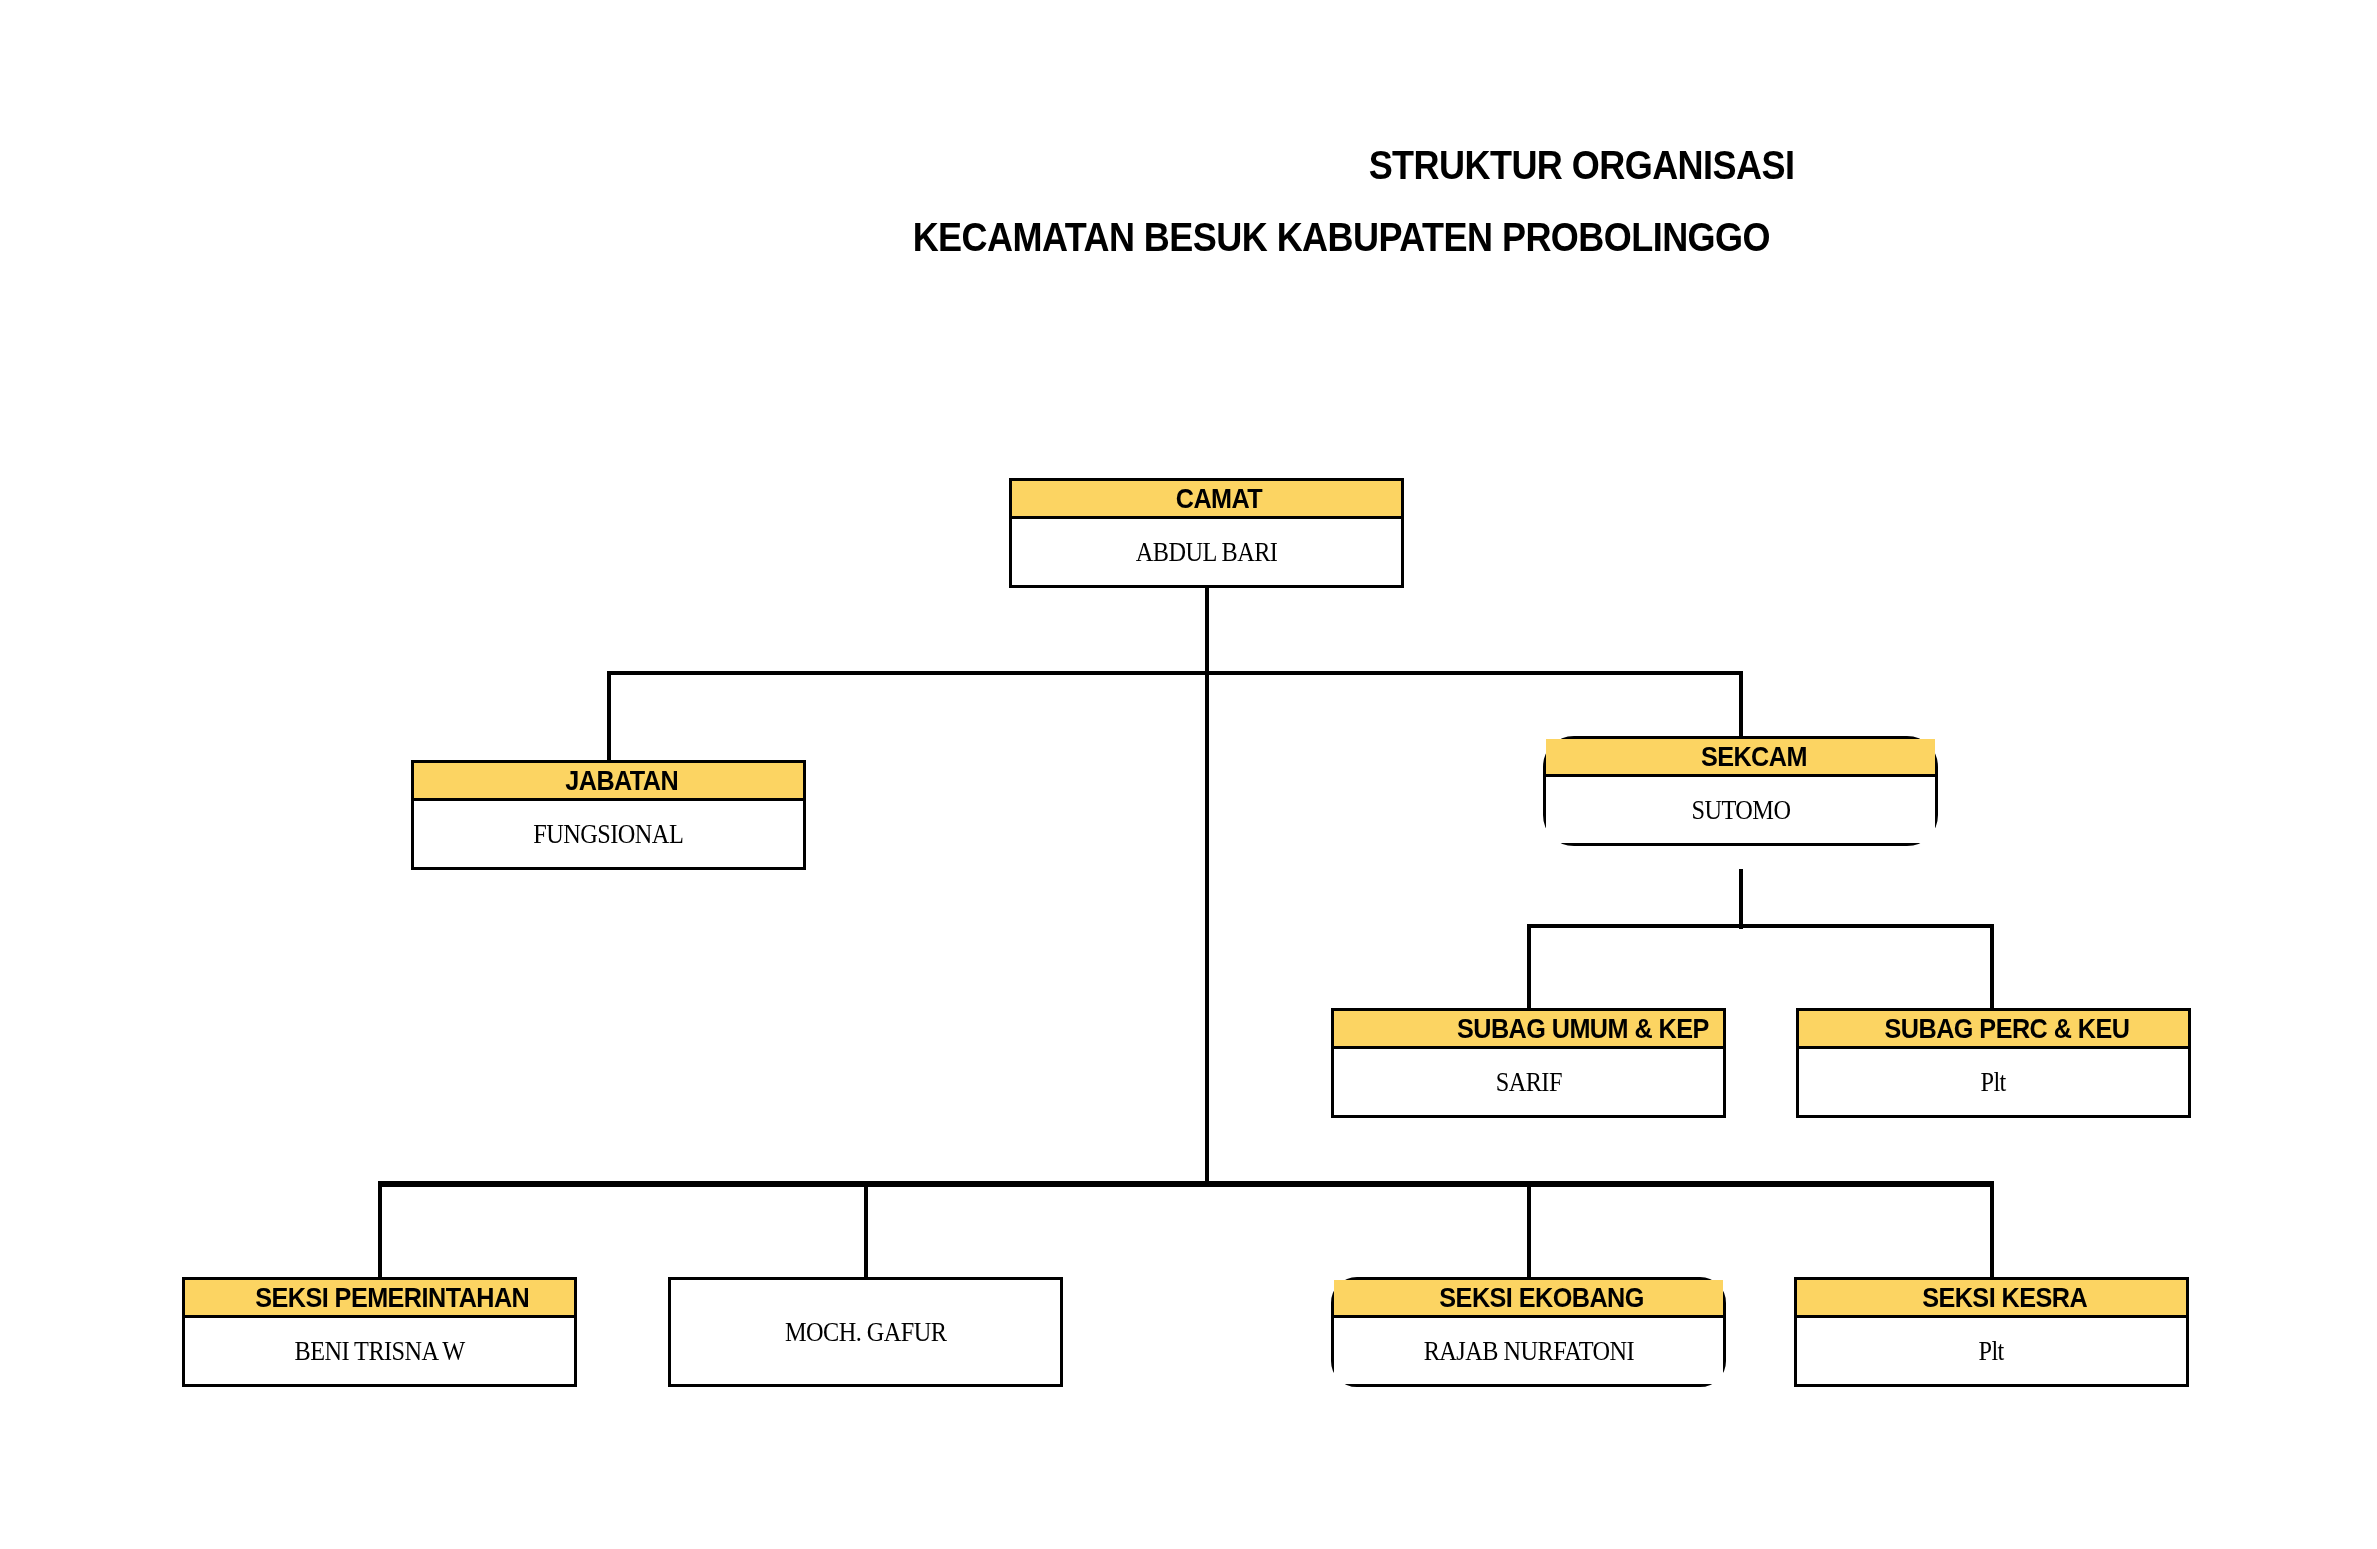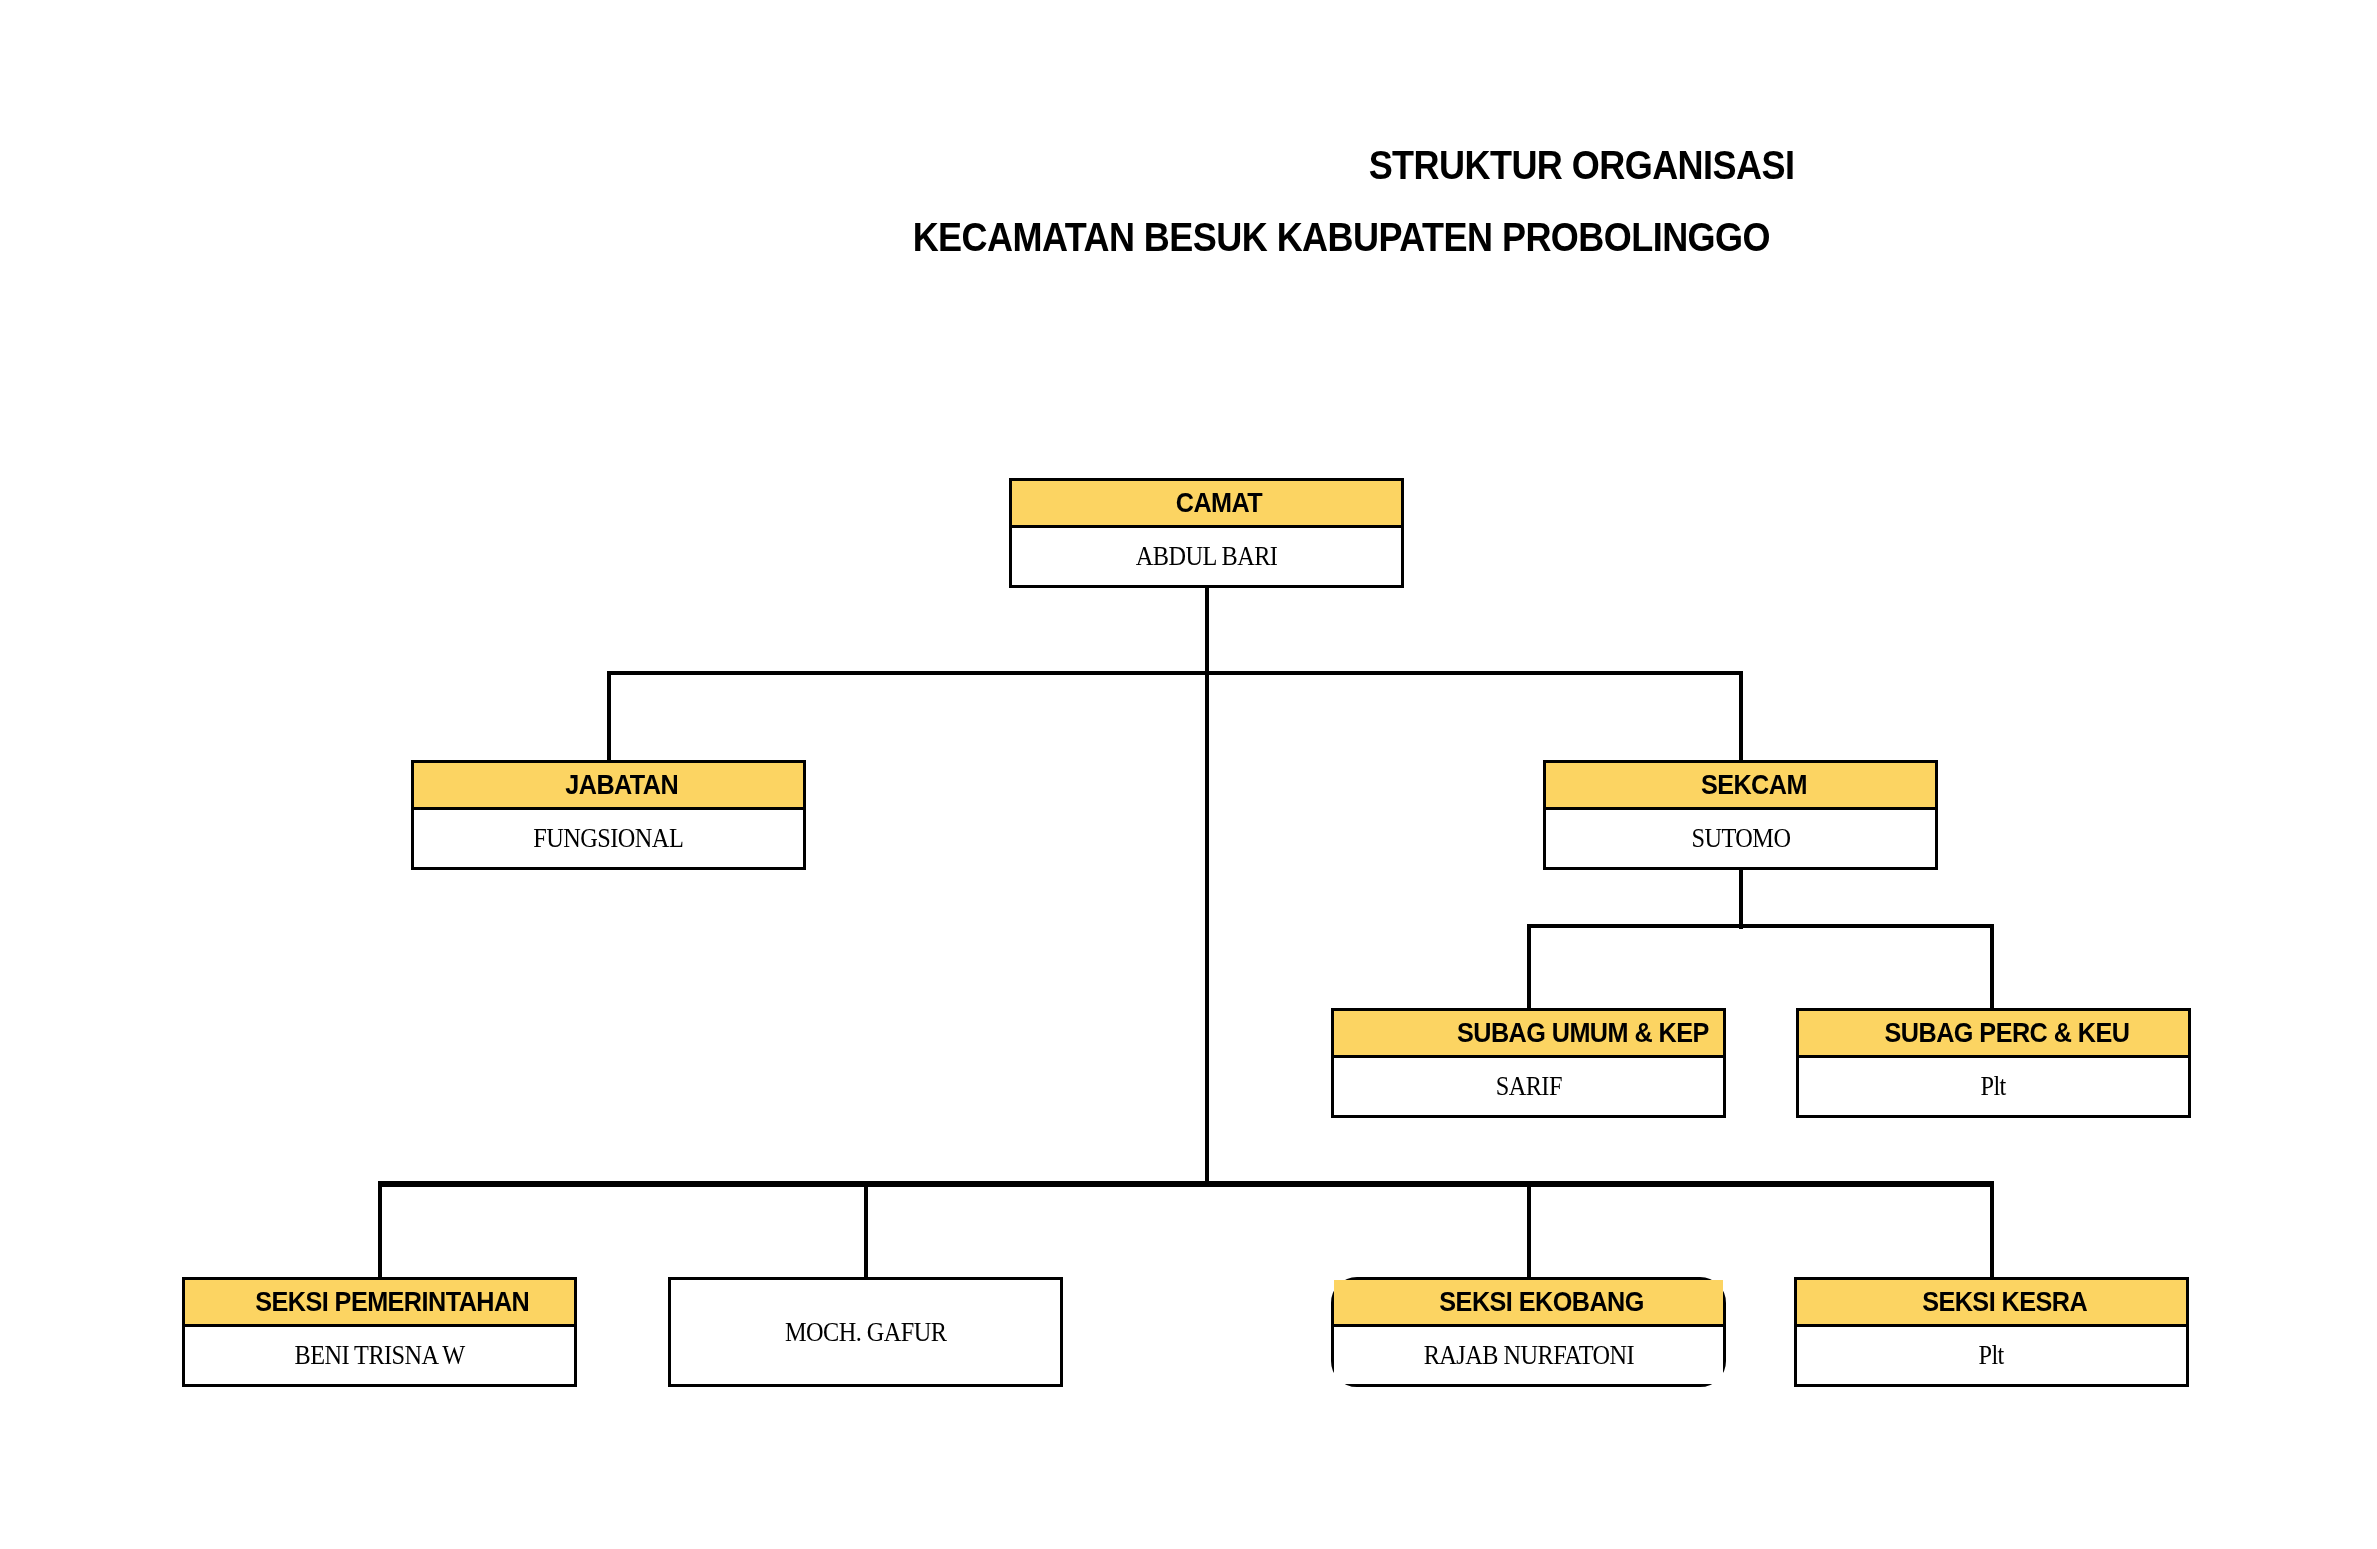--- a/index.html
+++ b/index.html
@@ -46,21 +46,21 @@
     position: absolute;
     width: 395px;
     height: 110px;
     border: 3.7px solid #000000;
     box-sizing: border-box;
     background: #ffffff;
     display: flex;
     flex-direction: column;
   }
   .org-head {
-    height: 47px;
+    height: 38px;
     box-sizing: border-box;
     background: var(--head-fill, #FCD462);
     border-bottom: 3.7px solid #000000;
     display: flex;
     align-items: center;
     justify-content: center;
     font-size: 28px;
     font-weight: bold;
     white-space: nowrap;
     padding-left: 26px;
@@ -72,21 +72,21 @@
     justify-content: center;
     font-size: 27px;
     font-weight: normal;
     background: #ffffff;
     white-space: nowrap;
     font-family: Liberation Serif, serif;
   }
 
   .box-camat            { left: 1009px; top:  478px; }
   .box-jabatan          { left:  411px; top: 760px; }
-  .box-sekcam           { left: 1543px; top: 760px; }
+  .box-sekcam           { left: 1543px; top: 736px; border-radius: 31px; }
   .box-subag-umum       { left: 1331px; top: 1008px; }
   .box-subag-perc       { left: 1796px; top: 1008px; }
   .box-pemerintahan     { left:  182px; top: 1277px; }
   .box-trantib          { left: 668px; top: 1277px; }
   .box-ekobang          { left: 1331px; top: 1277px; border-radius: 26px; }
   .box-kesra            { left: 1794px; top: 1277px; }
 
   
   .line {
     position: absolute;

